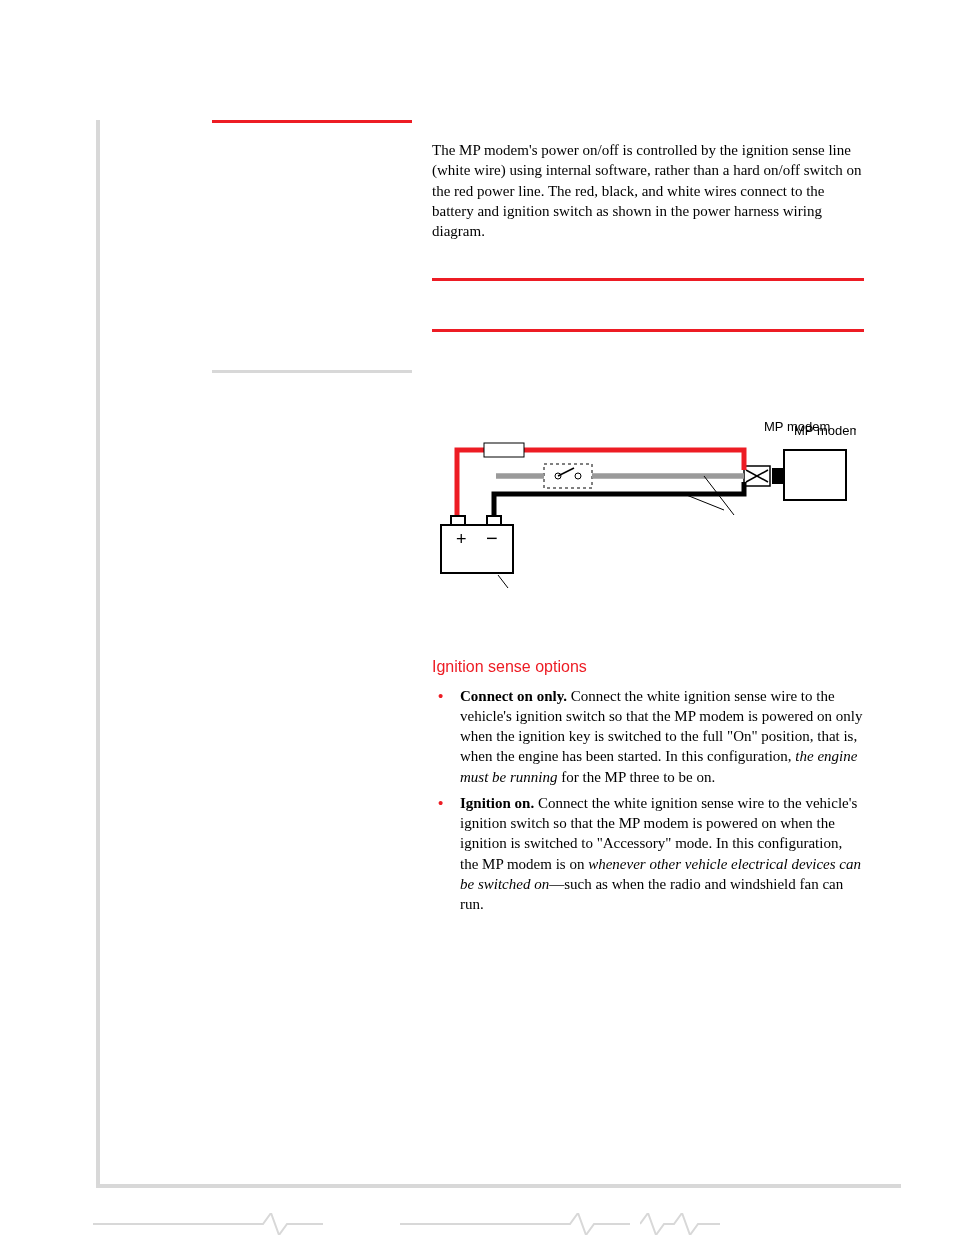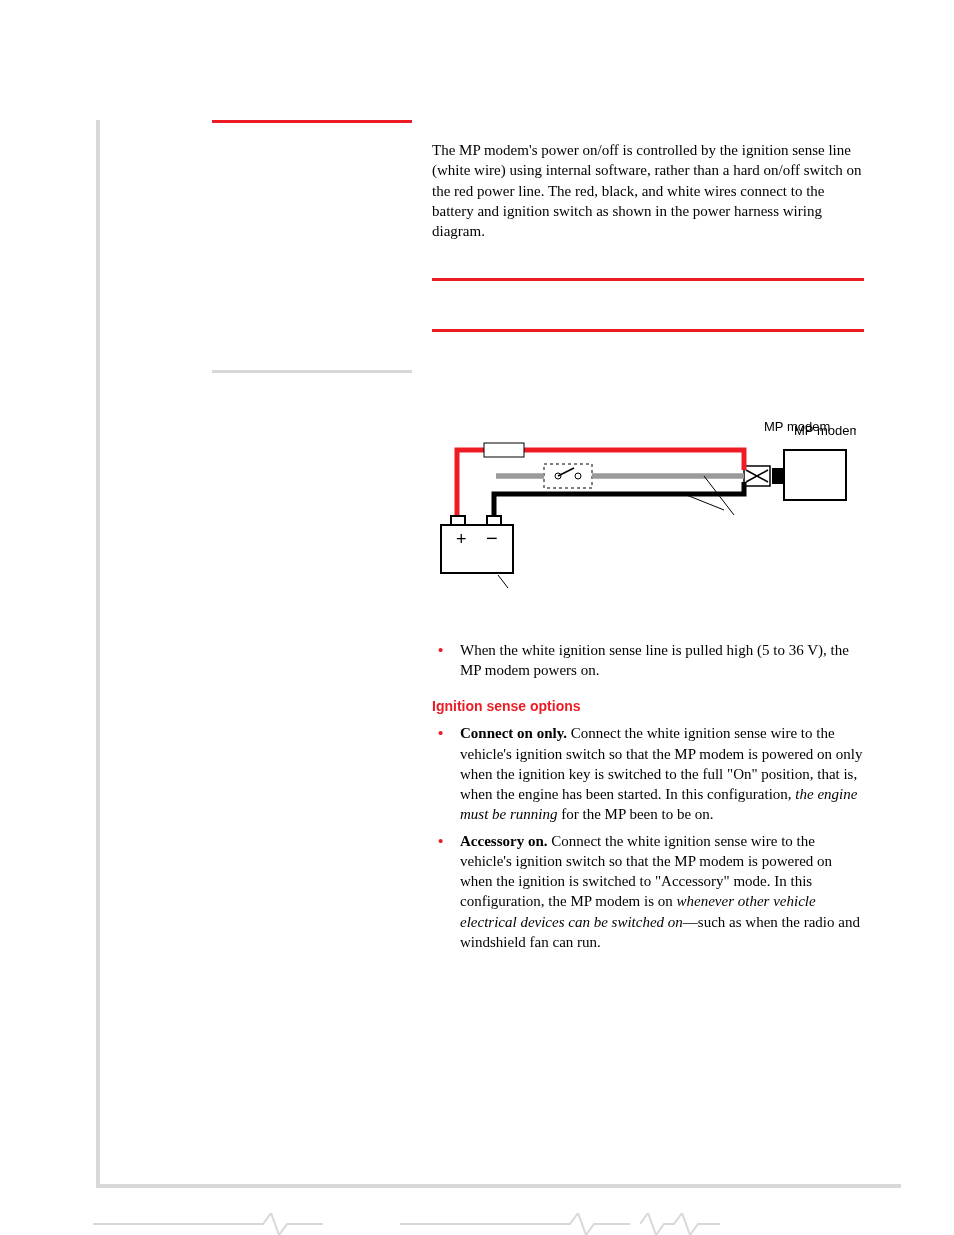--- a/index.html
+++ b/index.html
@@ -8,21 +8,21 @@
   .grey-h{position:absolute;background:#d8d8d8;height:4px;left:96px;right:53px;bottom:47px}
   .red-rule1{position:absolute;background:#ed1c24;height:3px;left:212px;width:200px;top:120px}
   .red-rule2{position:absolute;background:#ed1c24;height:3px;left:432px;right:90px;top:278px}
   .red-rule3{position:absolute;background:#ed1c24;height:3px;left:432px;right:90px;top:329px}
   .grey-rule{position:absolute;background:#d8d8d8;height:3px;left:212px;width:200px;top:370px}
   .col{position:absolute;left:432px;right:90px}
   .para{margin:0 0 10px}
   .bullets{list-style:none;margin:0;padding:0}
   .bullets li{position:relative;padding-left:28px;margin-bottom:6px}
   .bullets li:before{content:"•";position:absolute;left:6px;top:0;color:#ed1c24;font-weight:bold}
-  .h4{font-family:Arial,Helvetica,sans-serif;font-weight:bold;color:#ed1c24;font-size:14px;margin:16px 0 8px}
+  .h4{font-family:Arial,Helvetica,sans-serif;font-weight:normal;color:#ed1c24;font-size:16px;margin:16px 0 8px}
   .sep{margin:8px 0 8px 0}
   b{font-weight:bold}
   i{font-style:italic}
   .fig{position:absolute;left:424px;top:390px;width:432px;height:210px}
   .pw{position:absolute;bottom:0;height:22px;background:#fff}
   .pw-l{left:93px;width:230px}
   .pw-c{left:400px;width:230px}
   .pw-r{left:640px;width:80px}
   svg.pwsvg{width:100%;height:22px}
 </style>
@@ -79,35 +79,34 @@
       <line x1="74" y1="185" x2="84" y2="198" stroke="#000" stroke-width="1"></line>
 
       <line x1="300" y1="120" x2="260" y2="104" stroke="#000" stroke-width="1"></line>
       <line x1="310" y1="125" x2="280" y2="86" stroke="#000" stroke-width="1"></line>
     </svg>
     <span style="position:absolute;left:340px;top:28px;font-family:Arial;font-size:13px">MP modem</span>
   </div>
 
   <div class="col" style="top:640px">
     <ul class="bullets">
-      <li><span>When the white ignition sense line is pulled high (5 to 36 V), the MP modem powers on.</span></li>
     </ul>
 
     <div class="h4">Ignition sense options</div>
 
     <ul class="bullets">
       <li>
-        <b>Connect on only.</b><span> Connect the white ignition sense wire to the vehicle's ignition switch so that the MP modem is powered on only when the ignition key is switched to the full "On" position, that is, when the engine has been started. In this configuration, </span><i>the engine must be running</i><span> for the MP been to be on.</span>
+        <b>Connect on only.</b><span> Connect the white ignition sense wire to the vehicle's ignition switch so that the MP modem is powered on only when the ignition key is switched to the full "On" position, that is, when the engine has been started. In this configuration, </span><i>the engine must be running</i><span> for the MP three to be on.</span>
       </li>
     </ul>
 
 
     <ul class="bullets">
       <li>
-        <b>Accessory on.</b><span> Connect the white ignition sense wire to the vehicle's ignition switch so that the MP modem is powered on when the ignition is switched to "Accessory" mode. In this configuration, the MP modem is on </span><i>whenever other vehicle electrical devices can be switched on</i><span>—such as when the radio and windshield fan can run.</span>
+        <b>Ignition on.</b><span> Connect the white ignition sense wire to the vehicle's ignition switch so that the MP modem is powered on when the ignition is switched to "Accessory" mode. In this configuration, the MP modem is on </span><i>whenever other vehicle electrical devices can be switched on</i><span>—such as when the radio and windshield fan can run.</span>
       </li>
     </ul>
   </div>
 
   <div class="pw pw-l">
     <svg class="pwsvg" viewBox="0 0 230 22">
         <polyline points="0,11 170,11 178,0 186,22 194,11 230,11" fill="none" stroke="#d8d8d8" stroke-width="2"></polyline>
       </svg>
   </div>
   <div class="pw pw-c">

